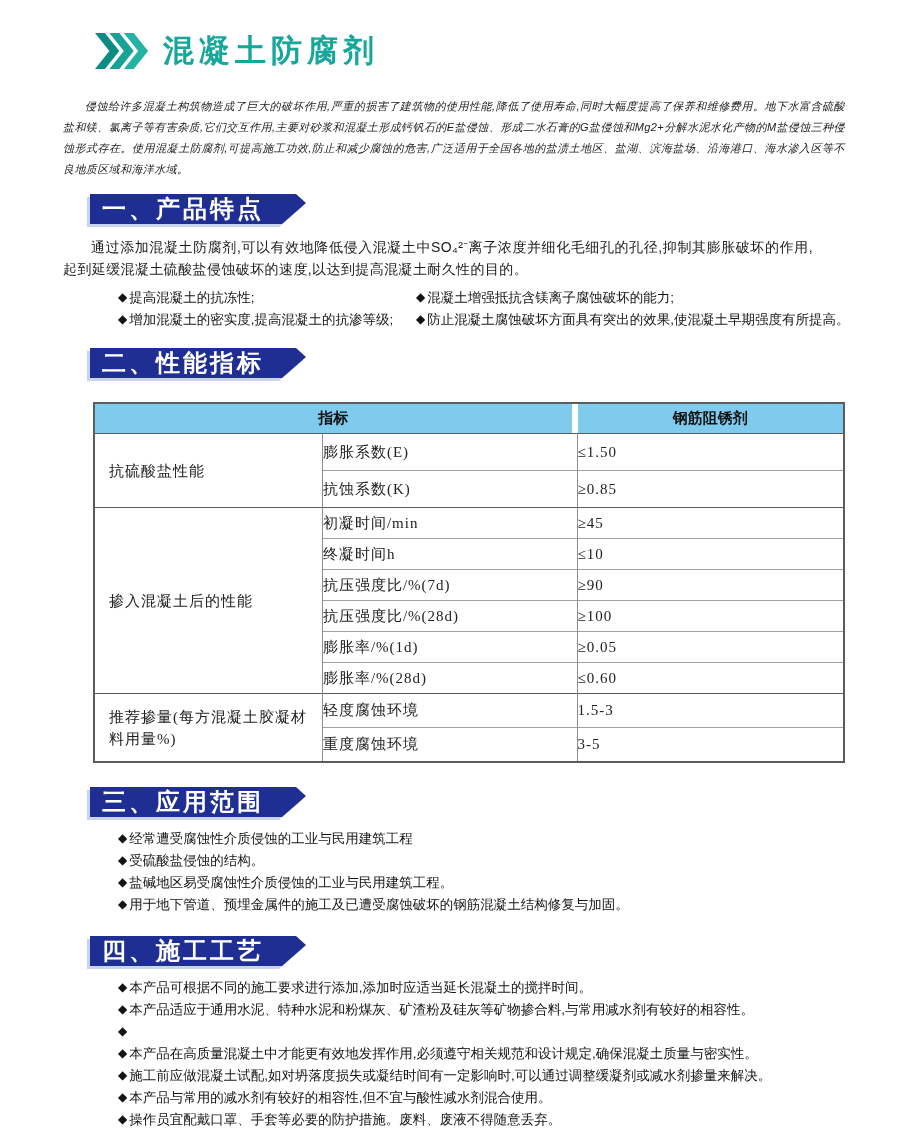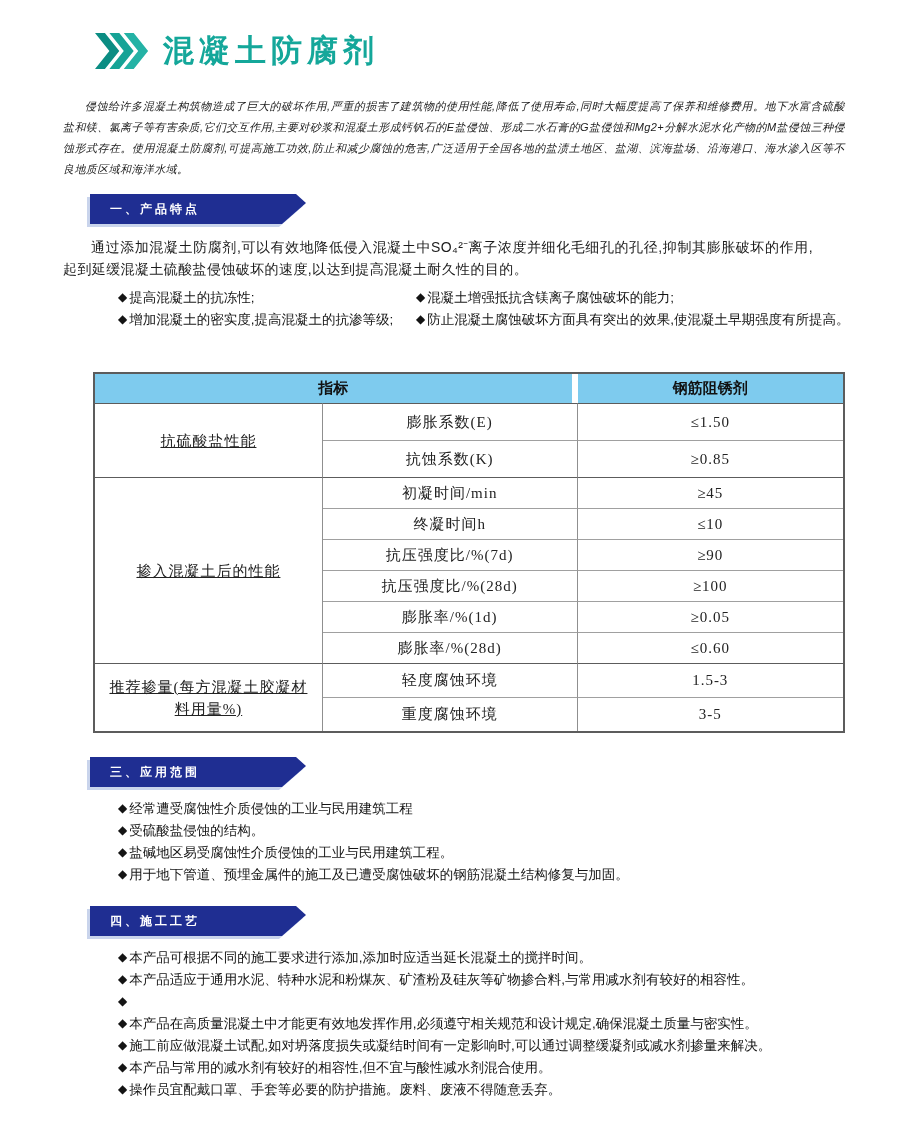--- a/index.html
+++ b/index.html
@@ -13,21 +13,21 @@
   .page-title { font-size:31px; font-weight:bold; color:#14a79a; letter-spacing:5px; }
 
   
   .intro { margin:24px 55px 0 63px; font-size:11px; line-height:21px; text-indent:2em;
            letter-spacing:0.4px; text-align:justify; color:#1b1b1b;font-style:italic; }
 
   
   .banner-row { display:flex; align-items:flex-end; gap:14px; margin-left:90px; }
   .banner-wrap { filter:drop-shadow(-3px 3px 0 #c9d4ec); }
   .banner { width:216px; height:30px; line-height:30px; background:#1f2e92; color:#ffffff;
-            font-size:12px; font-weight:bold; letter-spacing:3px; padding-left:20px;
+            font-size:24px; font-weight:bold; letter-spacing:3px; padding-left:12px;
             clip-path:polygon(0 0, calc(100% - 10px) 0, 100% 9px, calc(100% - 24px) 100%, 0 100%); }
   .standard-title { font-size:19px; font-weight:bold; color:#000; letter-spacing:0.5px; padding-bottom:1px; }
 
   
   .features-paragraph { margin:12px 87px 0 63px; font-size:14px; line-height:22px; text-indent:2em;
                         letter-spacing:0.4px; text-align:justify; }
   .features-bullets { display:flex; margin:8px 0 0 118px; }
   .features-col-left { width:298px; }
   .features-col-right { flex:1; }
 
@@ -35,28 +35,28 @@
   .bullet-item { display:flex; align-items:flex-start; font-size:13.5px; line-height:19px; margin-bottom:3px; color:#141414; }
   .diamond { flex:0 0 auto; margin-right:2px; font-size:12px; line-height:19px; color:#141414; }
   .bullet-list { margin:12px 30px 0 118px; }
 
   
   .spec-table { width:752px; margin:24px 0 0 93px; border-collapse:separate; border-spacing:0;
                 border:2px solid #5c5c5c; font-family:"Liberation Serif", serif; }
   .spec-table th { background:#7ecbee; font-size:15px; font-weight:bold; height:29px;
                    font-family:"Liberation Sans", sans-serif; color:#111; }
   .spec-table th.col-indicator { border-right:6px solid #ffffff; }
-  .spec-table td { font-size:15px; text-align:center; height:31px; color:#222; letter-spacing:1px; }
+  .spec-table td { font-size:15px; text-align:left; height:31px; color:#222; letter-spacing:1px; }
   .spec-table td.group-label, .spec-table td.sub-label { border-right:1px solid #8f8f8f; }
   .spec-table tbody tr td { border-top:1px solid #a0a0a0; }
   .spec-table tbody tr.first-row td { border-top:1px solid #5c5c5c; }
   .spec-table tbody tr.group-start td { border-top:1px solid #5c5c5c; }
   .spec-table tr[data-group="0"] td { height:37px; }
   .spec-table tr[data-group="2"] td { height:34px; }
-  .spec-table td.group-label { padding:0 14px; line-height:22px;text-decoration:underline; }
+  .spec-table td.group-label { padding:0 14px; line-height:22px; }
 
   
   .sec-features { margin-top:14px; }
   .sec-performance { margin-top:16px; }
   .sec-application { margin-top:24px; }
   .sec-construction { margin-top:22px; }
 </style>
 </head>
 <body>
 
@@ -99,20 +99,23 @@
           <div class="bullet-item">
             <span class="diamond">◆</span>
             <span class="bullet-text">防止混凝土腐蚀破坏方面具有突出的效果,使混凝土早期强度有所提高。</span>
           </div>
         </div>
     </div>
   </div>
 
   <div class="sec-performance">
     <div class="banner-row">
+      <div class="banner-wrap">
+        <div class="banner">二、性能指标</div>
+      </div>
     </div>
     <table class="spec-table">
       <colgroup>
         <col style="width:229px">
           <col style="width:256px">
           <col style="width:267px">
       </colgroup>
       <thead>
         <tr>
           <th class="col-indicator" colspan="2">指标</th>

